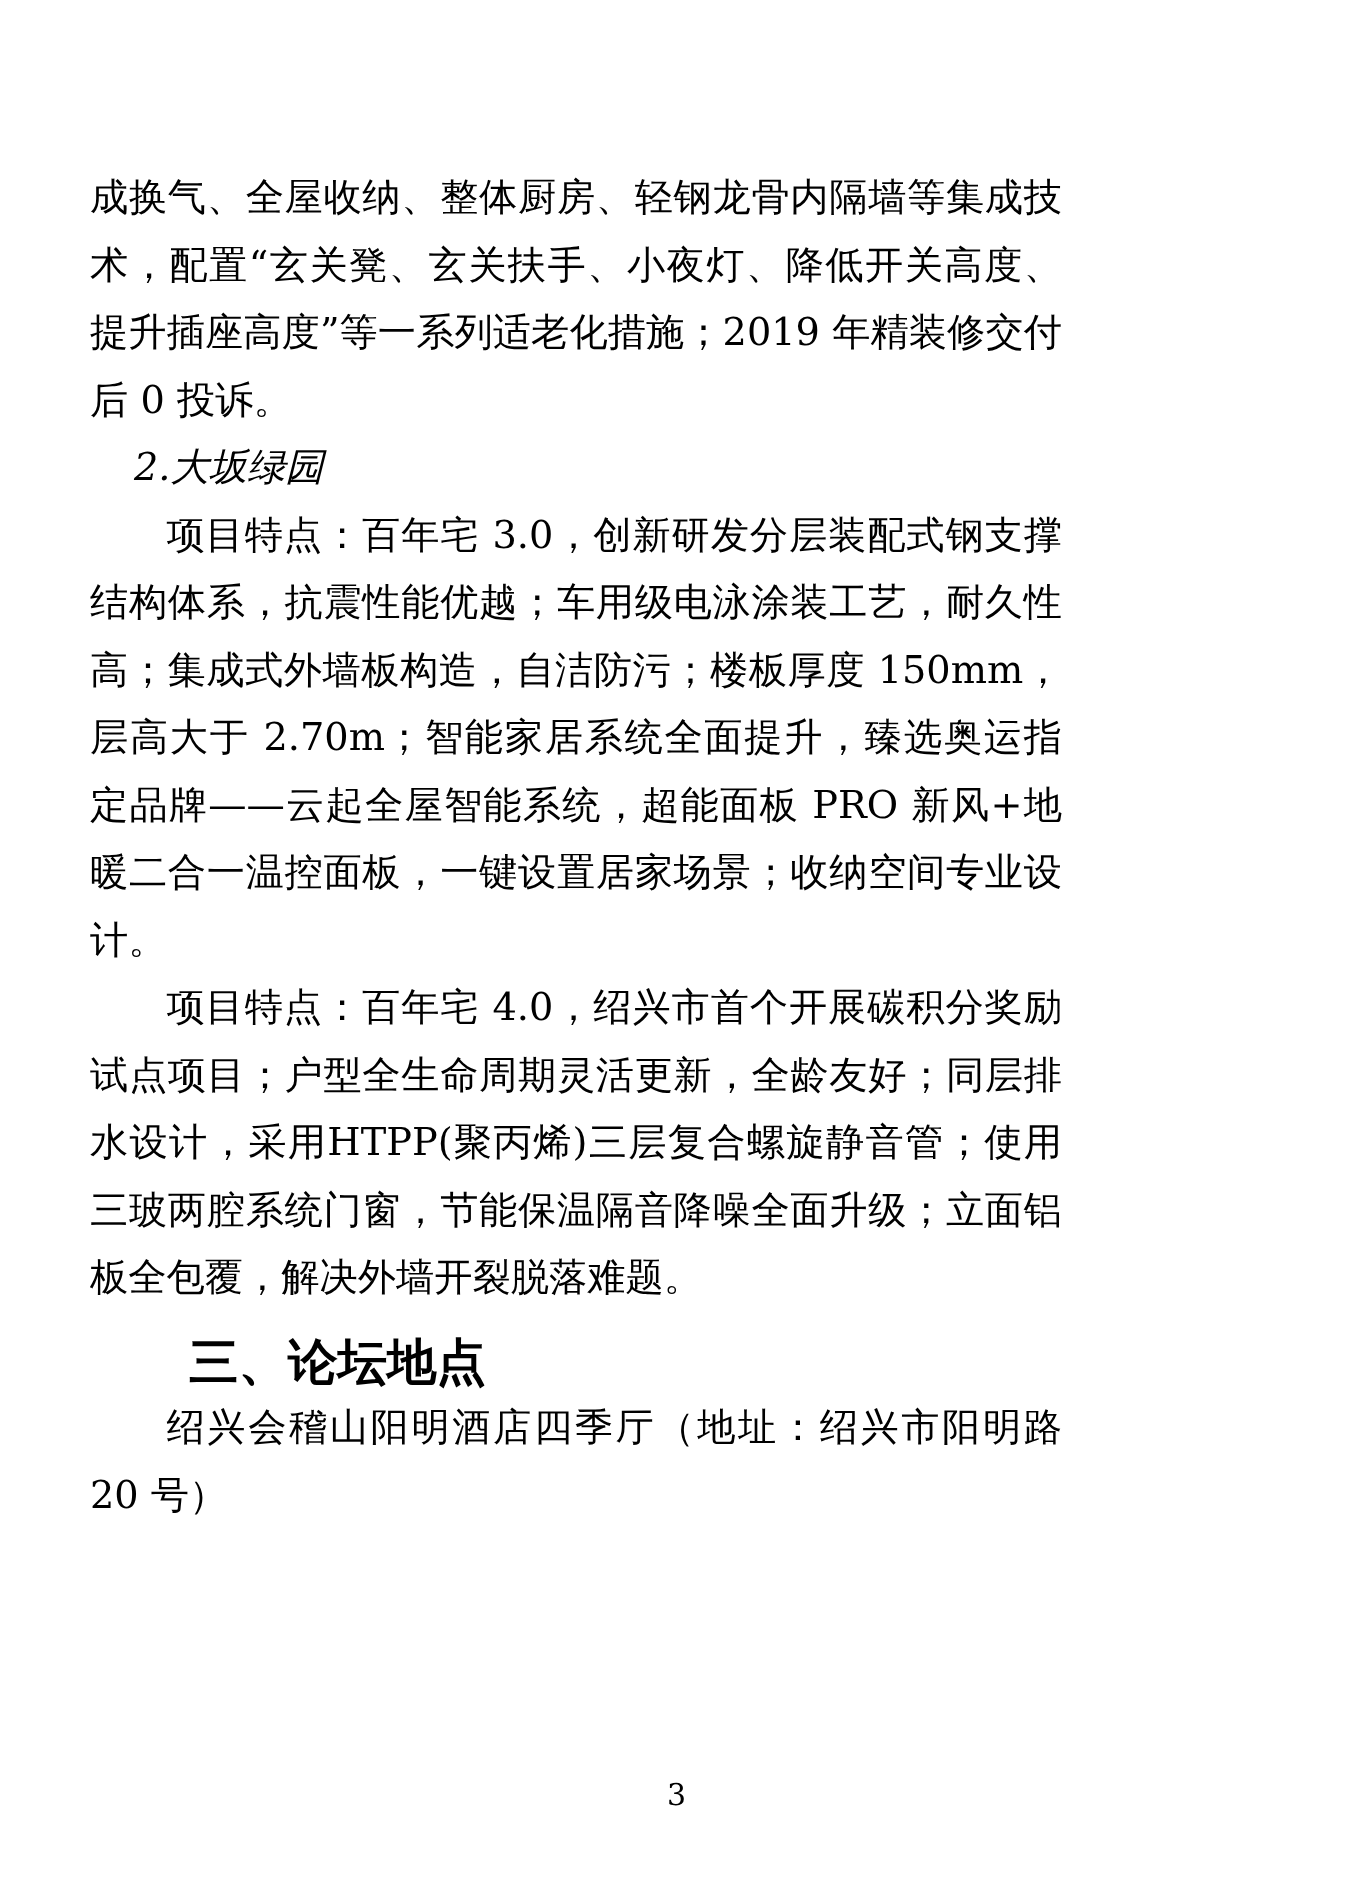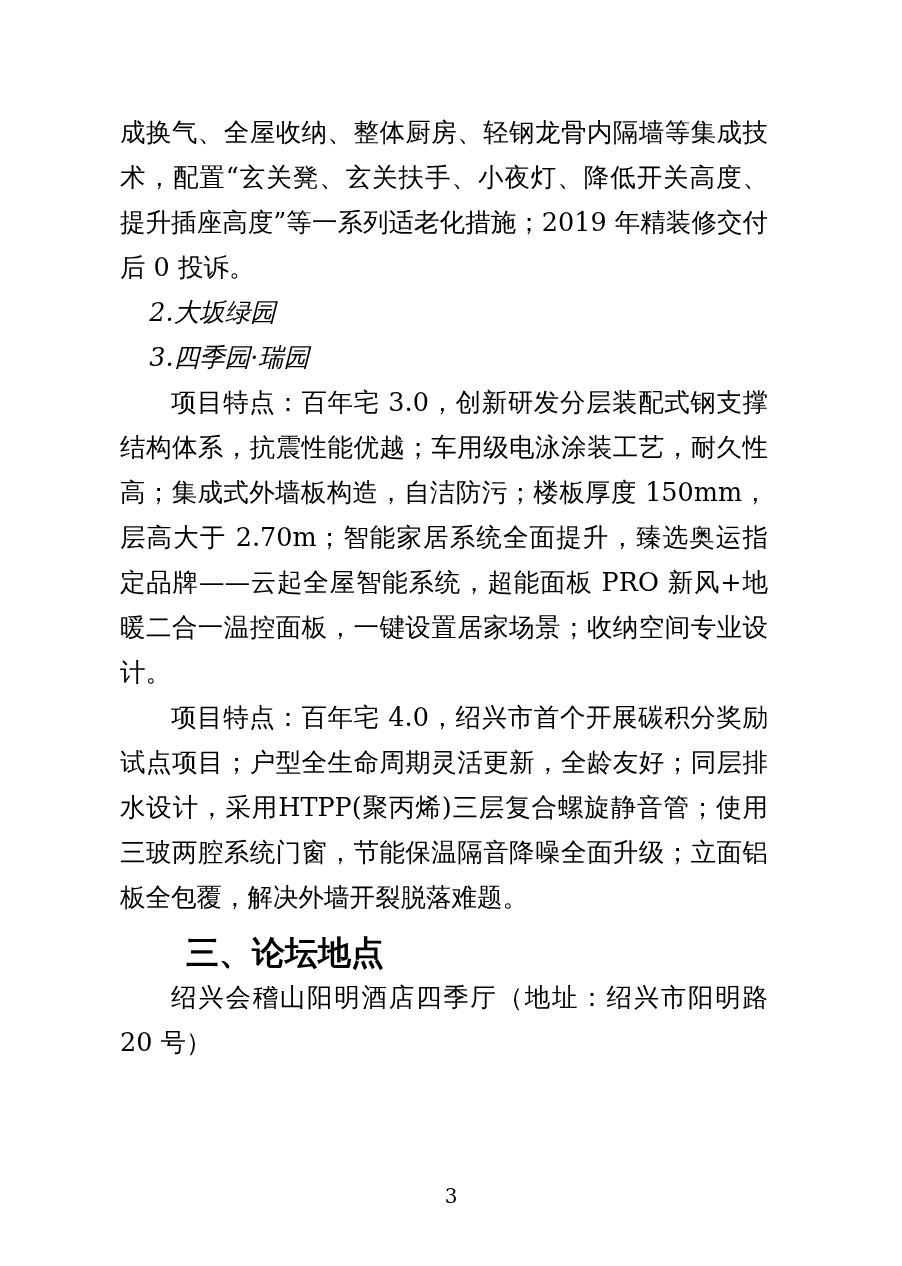--- a/index.html
+++ b/index.html
@@ -15,21 +15,21 @@
     position: relative;
     overflow: hidden;
   }
   .page {
     position: absolute;
     left: 0;
     top: 0;
     width: 902px;
     height: 1266px;
     box-sizing: border-box;
-    padding: 110px 128px 40px 120px;
+    padding: 110px 128px 40px 60px;
   }
   .doc-body {
     width: 648px;
   }
   p.para {
     margin: 0;
     font-size: 25.5px;
     line-height: 45px;
     text-align: justify;
     text-justify: inter-ideograph;
@@ -69,21 +69,20 @@
 <body>
 
 <div class="page">
   <div class="doc-body">
 
     <p class="para cont">成换气、全屋收纳、整体厨房、轻钢龙骨内隔墙等集成技术，配置“玄关凳、玄关扶手、小夜灯、降低开关高度、提升插座高度”等一系列适老化措施；2019 年精装修交付后 0 投诉。</p>
 
     <p class="para num-head">2.大坂绿园</p>
 
 
-    <p class="para num-head">3.四季园·瑞园</p>
 
     <p class="para indent">项目特点：百年宅 3.0，创新研发分层装配式钢支撑结构体系，抗震性能优越；车用级电泳涂装工艺，耐久性高；集成式外墙板构造，自洁防污；楼板厚度 150mm，层高大于 2.70m；智能家居系统全面提升，臻选奥运指定品牌——云起全屋智能系统，超能面板 PRO 新风+地暖二合一温控面板，一键设置居家场景；收纳空间专业设计。</p>
 
 
     <p class="para indent">项目特点：百年宅 4.0，绍兴市首个开展碳积分奖励试点项目；户型全生命周期灵活更新，全龄友好；同层排水设计，采用HTPP(聚丙烯)三层复合螺旋静音管；使用三玻两腔系统门窗，节能保温隔音降噪全面升级；立面铝板全包覆，解决外墙开裂脱落难题。</p>
 
     <div class="gap-med"></div>
 
     <p class="heading">三、论坛地点</p>
 

